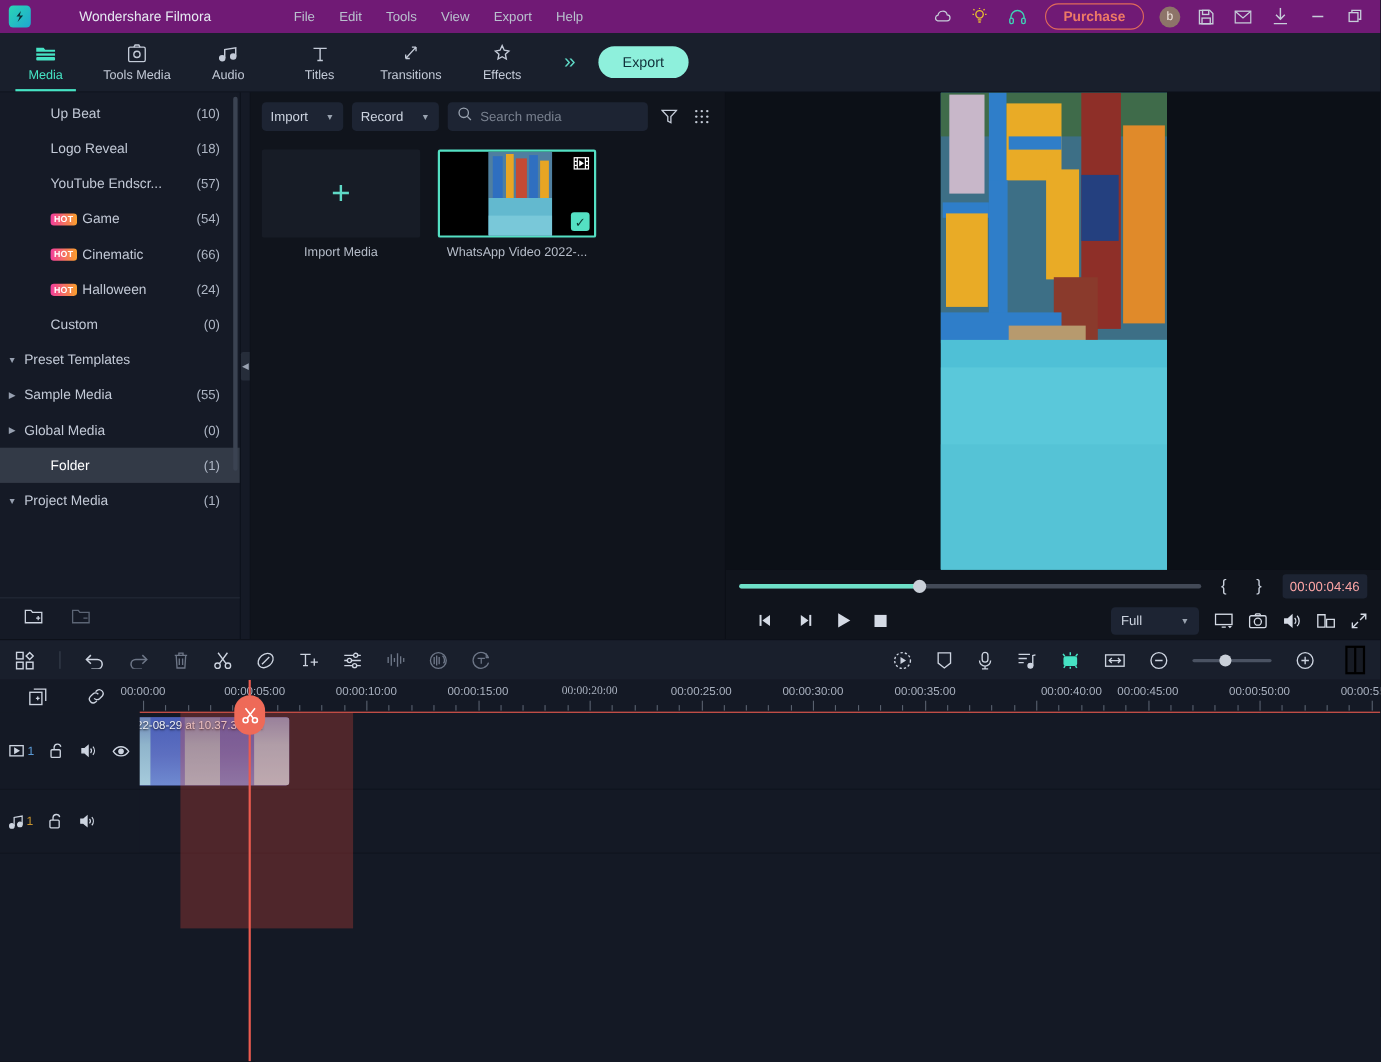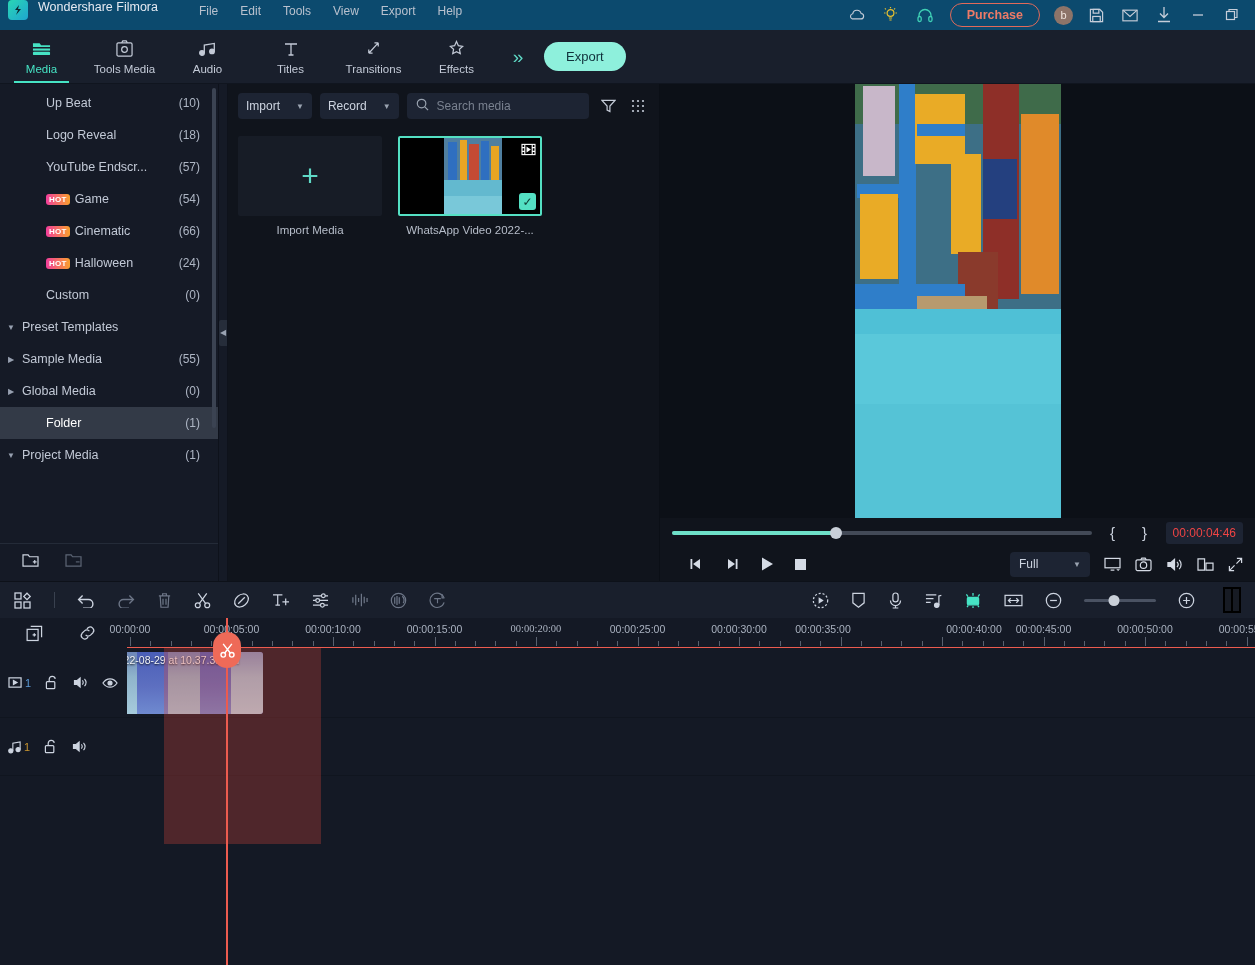--- a/index.html
+++ b/index.html
@@ -7,22 +7,22 @@
     width: 1255px; height: 965px;
     background: #10141c;
     font-family: "Liberation Sans", sans-serif;
     color: #d4d9e2;
     overflow: hidden;
   }
   .app { width: 1255px; height: 965px; display: flex; flex-direction: column; }
 
   
   .titlebar {
-    height: 30px; background: #0c4a6e; display: flex; align-items: flex-start;
-    flex: 0 0 30px; position: relative;
+    height: 30px; background: #701a75; display: flex; align-items: center;
+    flex: 0 0 30px; position: relative; gap: 34px;
   }
   .logo-box { width: 20px; height: 20px; margin-left: 8px; border-radius: 4px;
     background: linear-gradient(135deg,#2ad6b4,#1ea6d0); display:flex;align-items:center;justify-content:center; }
   .logo-box svg { display:block; }
   .app-name { margin-left: 10px; font-size: 12.5px; color: #e6eaf2; }
   .menubar { display: flex; margin-left: 30px; gap: 0px; }
   .menu-item { font-size: 12px; color: #b9c1ce; padding: 4px 11px; cursor: default; }
   .doc-title { position: absolute; left: 0; right: 0; text-align: center;
     font-size: 12px; color: #cfd6e2; pointer-events: none; }
   .title-right { margin-left: auto; display: flex; align-items: center; gap: 0px; padding-right: 6px; }
@@ -105,21 +105,21 @@
   
   .preview { flex:1; background:#10141c; display:flex; flex-direction:column; }
   .pv-stage { flex:1; background:#0c1017; display:flex; align-items:center; justify-content:center; position:relative;}
   .pv-video { width: 206px; height: 434px; position:relative; overflow:hidden; background:#0a1a22; }
   .pv-bar { height: 36px; display:flex; align-items:center; padding: 0 12px; gap: 10px; }
   .seek { flex:1; height:4px; background:#434a57; border-radius:2px; position:relative; }
   .seek .fill { position:absolute; left:0; top:0; bottom:0; width:39%; background:#6ee0c8; border-radius:2px;}
   .seek .knob { position:absolute; left:39%; top:-4px; width:12px;height:12px;border-radius:50%;
     background:#c9cfd8; transform:translateX(-50%); cursor:pointer;}
   .brace { color:#c9d0dc; font-size:15px; width:22px; text-align:center; cursor:pointer;}
-  .tcbox { background:#1d2433; border-radius:3px; padding: 4px 7px; font-size:12px; color:#ef4444; }
+  .tcbox { background:#1d2433; border-radius:3px; padding: 4px 7px; font-size:12px; color:#fca5a5; }
   .pv-ctrl { height: 40px; display:flex; align-items:center; padding: 0 12px; }
   .pv-ctrl .grp-l { display:flex; gap:20px; margin-left: 16px; }
   .pv-ctrl .grp-r { margin-left:auto; display:flex; align-items:center; gap: 14px; }
   .ci { color:#d5dbe5; cursor:pointer; display:flex; align-items:center; }
   .qual { background:#1d2433; border-radius:4px; height:25px; width:80px; display:flex;
     align-items:center; justify-content:space-between; padding:0 9px; font-size:12px; color:#cdd4e0; cursor:pointer;}
 
   
   .tl-toolbar { height: 37px; background:#191f2c; display:flex; align-items:center;
     padding: 0 14px; flex:0 0 37px; border-top: 1px solid #0d1119; }
@@ -739,21 +739,21 @@
           <div class="rtick" style="left: 530.8px; height: 5px;"></div>
           <div class="rtick" style="left: 551.1px; height: 5px;"></div>
           <div class="rtick" style="left: 571.4px; height: 5px;"></div>
           <div class="rtick" style="left: 591.7px; height: 5px;"></div>
           <div class="rlabel" style="left: 612px;">00:00:30:00</div>
           <div class="rtick" style="left: 612px; height: 9px;"></div>
           <div class="rtick" style="left: 632.3px; height: 5px;"></div>
           <div class="rtick" style="left: 652.6px; height: 5px;"></div>
           <div class="rtick" style="left: 672.9px; height: 5px;"></div>
           <div class="rtick" style="left: 693.2px; height: 5px;"></div>
-          <div class="rlabel" style="left: 696px;">00:00:35:00</div>
+          <div class="rlabel" style="left: 714px;">00:00:35:00</div>
           <div class="rtick" style="left: 713.5px; height: 9px;"></div>
           <div class="rtick" style="left: 733.8px; height: 5px;"></div>
           <div class="rtick" style="left: 754.1px; height: 5px;"></div>
           <div class="rtick" style="left: 774.4px; height: 5px;"></div>
           <div class="rtick" style="left: 794.7px; height: 5px;"></div>
           <div class="rlabel" style="left: 847px;">00:00:40:00</div>
           <div class="rtick" style="left: 815px; height: 9px;"></div>
           <div class="rtick" style="left: 835.3px; height: 5px;"></div>
           <div class="rtick" style="left: 855.6px; height: 5px;"></div>
           <div class="rtick" style="left: 875.9px; height: 5px;"></div>

